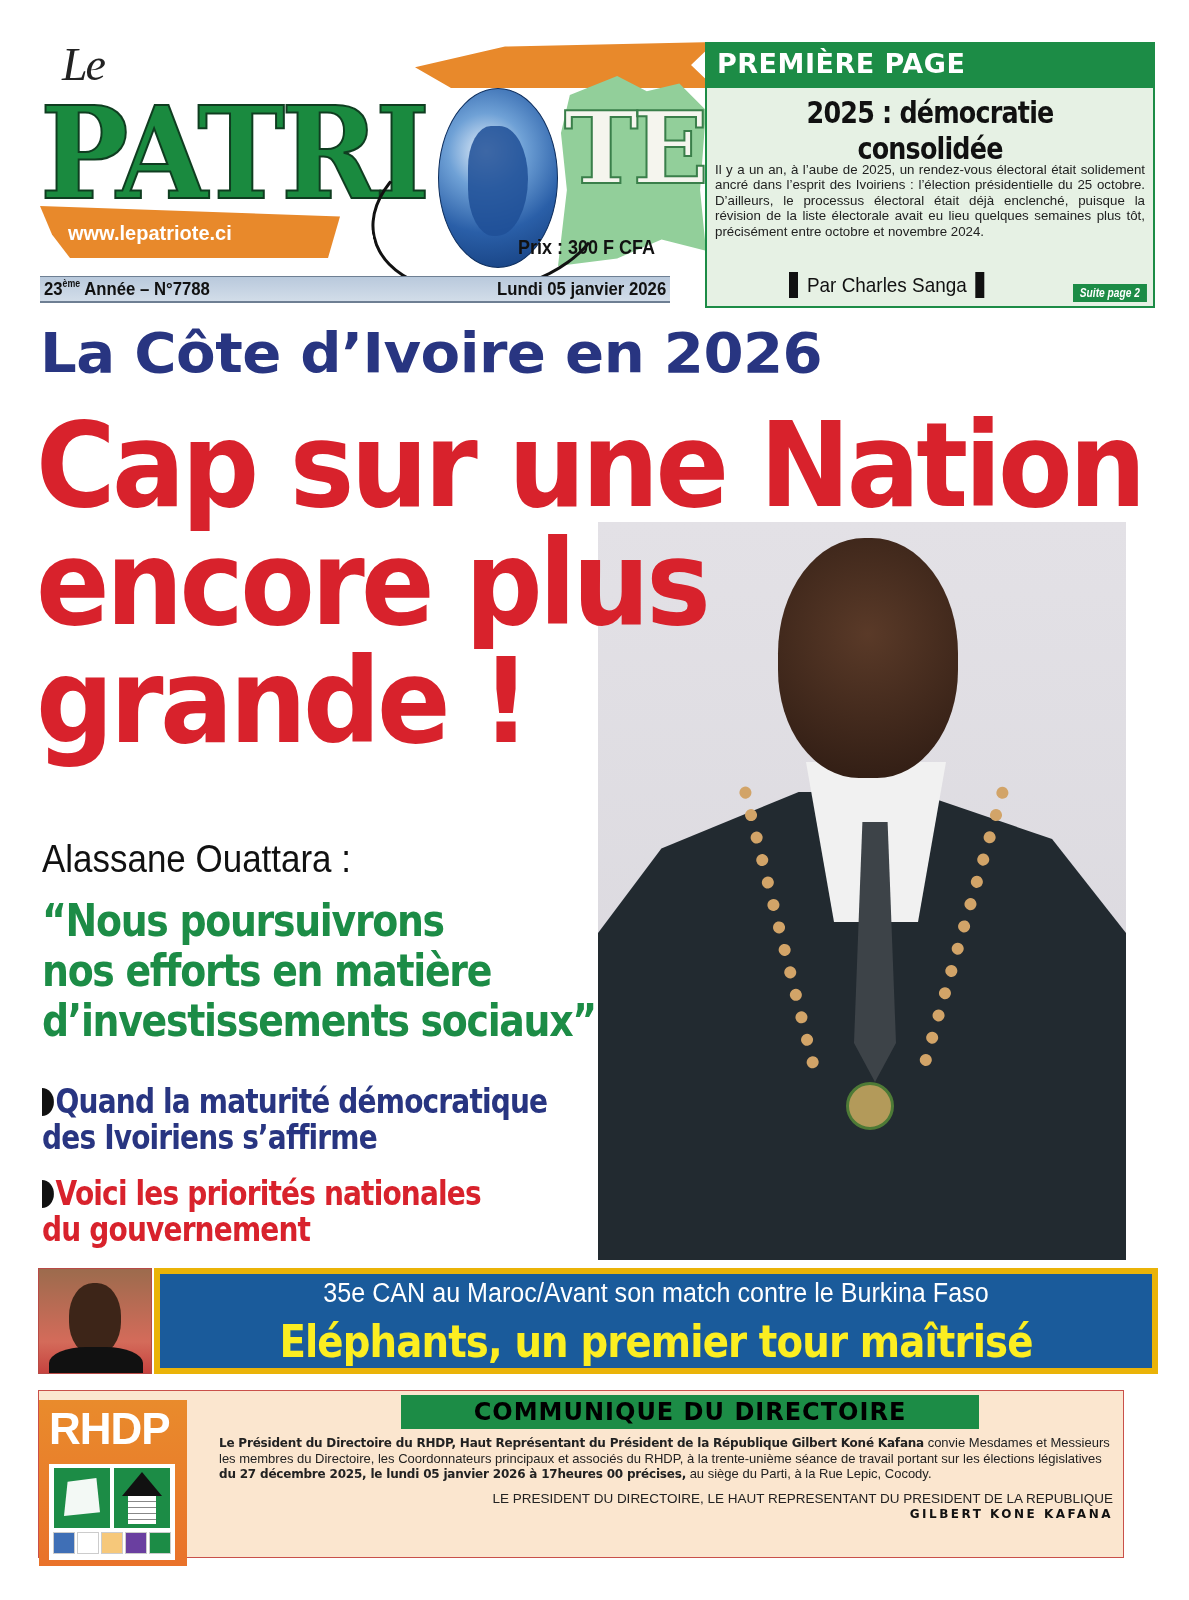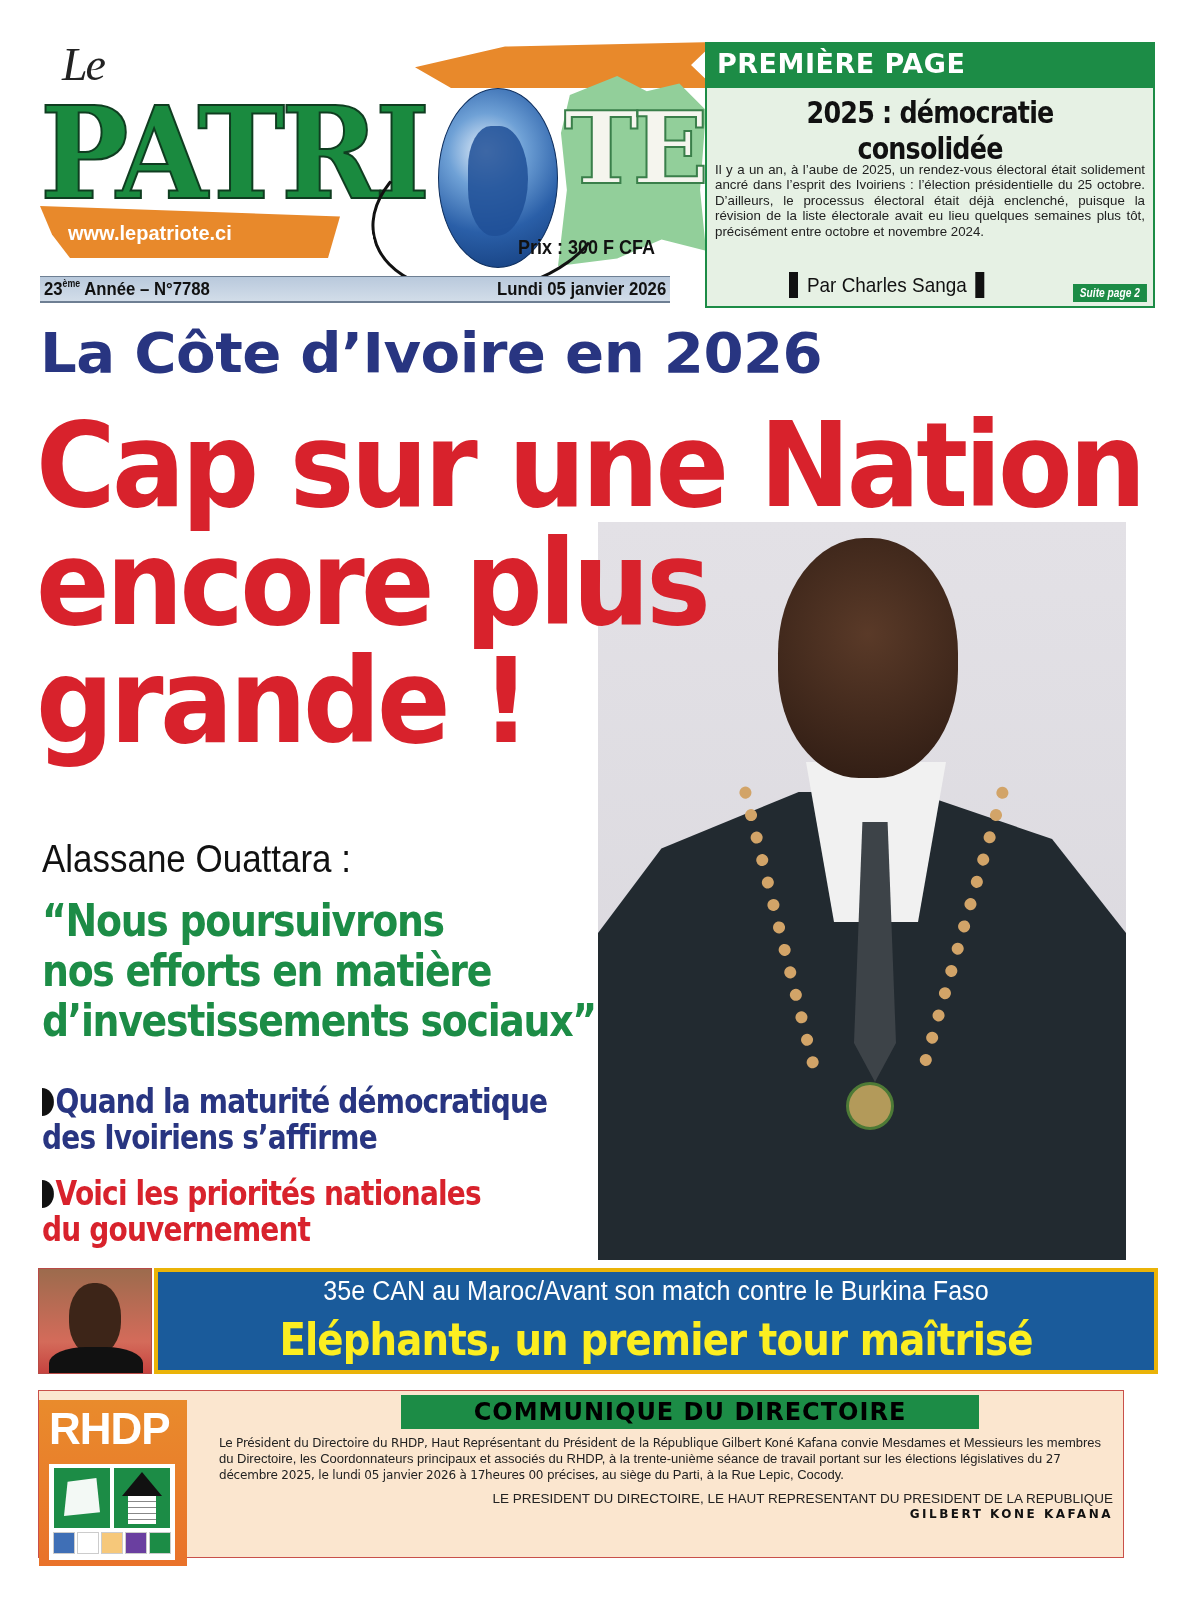--- a/index.html
+++ b/index.html
@@ -58,38 +58,38 @@
   .quote { left: 42px; top: 896px; font-family: "DejaVu Sans", sans-serif; font-weight: 900; font-size: 44px; line-height: 50px; color: #1c8c46; letter-spacing: -1.5px; transform: scaleX(.86); transform-origin: left; white-space: nowrap; }
   .bullet { left: 42px; font-family: "DejaVu Sans", sans-serif; font-weight: 900; font-size: 33px; line-height: 36px; letter-spacing: -1px; transform: scaleX(.85); transform-origin: left; white-space: nowrap; }
   .bullet-1 { top: 1084px; color: #283581; }
   .bullet-2 { top: 1176px; color: #d8222c; }
   .bullet-mark { display: inline-block; width: 14px; height: 28px; background: #111; border-radius: 0 14px 14px 0; margin-right: 2px; vertical-align: -3px; }
 
   
   .can-photo { left: 38px; top: 1268px; width: 114px; height: 106px; background: linear-gradient(#9c6b4d, #d46b5a 70%, #c6433f); border: 1px solid #b84a46; overflow: hidden; }
   .can-photo .face { position: absolute; left: 30px; top: 14px; width: 52px; height: 72px; border-radius: 46%; background: #3d2518; }
   .can-photo .body { position: absolute; left: 10px; top: 78px; width: 94px; height: 40px; background: #111; border-radius: 40% 40% 0 0; }
-  .can-banner { left: 154px; top: 1268px; width: 1004px; height: 106px; background: #1a5b9b; border: 4px solid #eab308; }
+  .can-banner { left: 154px; top: 1268px; width: 1004px; height: 106px; background: #1a5b9b; border: 6px solid #eab308; }
   .can-kicker { position: absolute; left: 0; top: 4px; width: 100%; text-align: center; font-size: 27px; color: #ffffff; transform: scaleX(.93); }
   .can-title { position: absolute; left: 0; top: 42px; width: 100%; text-align: center; font-family: "DejaVu Sans", sans-serif; font-weight: 900; font-size: 44px; color: #fcee21; letter-spacing: -1px; transform: scaleX(.88); white-space: nowrap; }
 
   
   .rhdp-box { left: 38px; top: 1390px; width: 1086px; height: 168px; border: 1px solid #c9504a; background: #fbe6cf; }
   .rhdp-logo { position: absolute; left: 0; top: 9px; width: 148px; height: 166px; background: linear-gradient(#e98b2c, #e9722a); }
   .rhdp-text { position: absolute; left: 10px; top: 4px; font-size: 44px; font-weight: bold; color: #ffffff; letter-spacing: -1px; }
   .rhdp-panel { position: absolute; left: 10px; top: 64px; width: 126px; height: 96px; background: #ffffff; padding: 4px; }
   .rhdp-map { position: absolute; left: 5px; top: 4px; width: 56px; height: 60px; background: #1c8c46; }
   .rhdp-map::after { content: ""; position: absolute; left: 10px; top: 10px; width: 36px; height: 38px; background: #fff; clip-path: polygon(10% 10%, 90% 0, 100% 90%, 0 100%); opacity: .95; }
   .rhdp-house { position: absolute; left: 65px; top: 4px; width: 56px; height: 60px; background: #1c8c46; }
   .rhdp-house::before { content: ""; position: absolute; left: 8px; top: 4px; width: 40px; height: 24px; background: #111; clip-path: polygon(50% 0, 100% 100%, 0 100%); }
   .rhdp-house::after { content: ""; position: absolute; left: 14px; top: 28px; width: 28px; height: 28px; background: repeating-linear-gradient(#fff 0 5px, #888 5px 6px); }
   .rhdp-mini { position: absolute; top: 68px; width: 22px; height: 22px; border: 1px solid #ccc; }
   .comm-header { position: absolute; left: 362px; top: 4px; width: 578px; height: 34px; background: #1c8c46; color: #000000; text-align: center; font-family: "DejaVu Sans", sans-serif; font-weight: 900; font-size: 24px; line-height: 34px; letter-spacing: 1px; }
   .comm-body { position: absolute; left: 180px; top: 44px; width: 900px; font-size: 13px; line-height: 15px; color: #222; }
-  .comm-body b { font-family: "DejaVu Sans", sans-serif; font-weight: 400; font-size: 12px; letter-spacing: -0.2px; }
+  .comm-body b { font-family: "DejaVu Sans", sans-serif; font-weight: 700; font-size: 12px; letter-spacing: -0.2px; }
   .comm-sign { position: absolute; right: 10px; top: 100px; text-align: right; font-size: 13.5px; color: #222; }
   .comm-name { position: absolute; right: 10px; top: 116px; font-family: "DejaVu Sans", sans-serif; font-weight: 900; font-size: 12px; letter-spacing: 2.5px; color: #111; }
 </style>
 </head>
 <body>
 
 <div class="abs masthead">
   <div class="abs orange-ribbon-top"></div>
   <div class="abs le-script">Le</div>
   <div class="abs logo-word">

